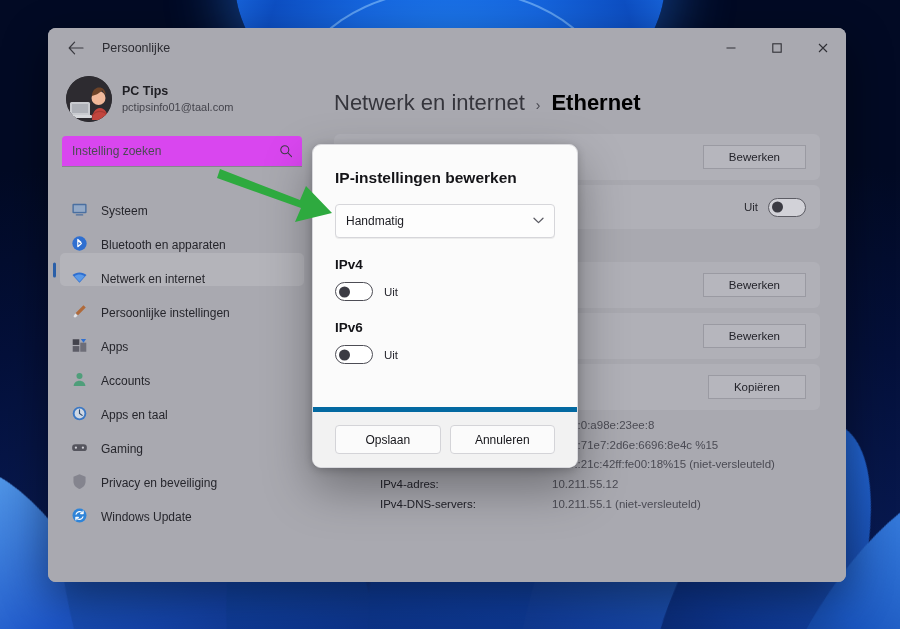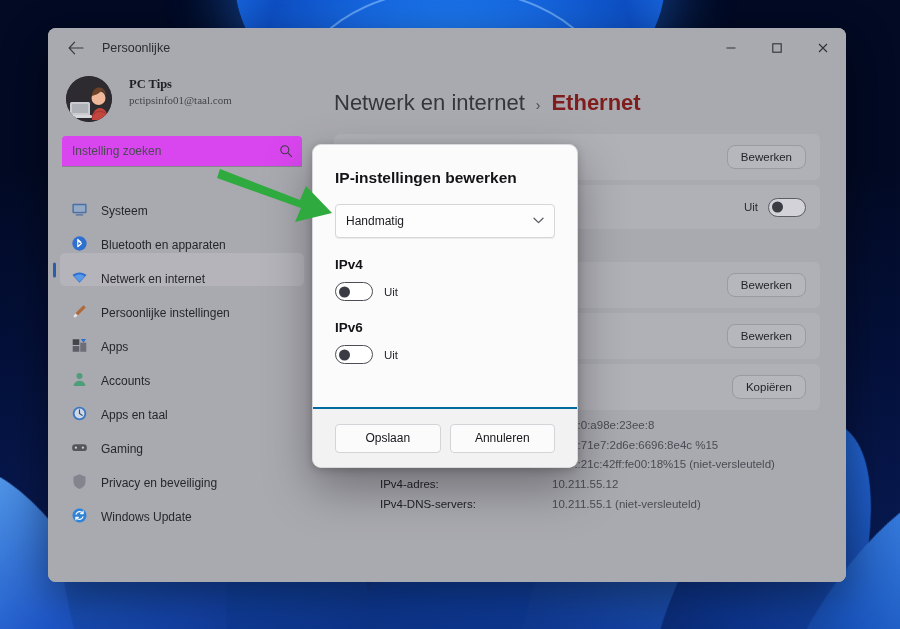--- a/index.html
+++ b/index.html
@@ -88,21 +88,21 @@
 
   #window-body { flex: 1; display: flex; min-height: 0; }
 
   
   #sidebar {
     width: 268px; flex: 0 0 268px;
     background: #a9a9b0;
     padding: 0 12px;
     display: flex; flex-direction: column;
   }
-  #account-row { display: flex; align-items: flex-start; gap: 17px; padding: 8px 6px 14px 6px; font-family: Liberation Serif, serif; }
+  #account-row { display: flex; align-items: center; gap: 10px; padding: 8px 6px 14px 6px; }
   #avatar {
     width: 46px; height: 46px; border-radius: 50%;
     background: #2b2b2f; overflow: hidden; position: relative; flex: 0 0 46px;
   }
   #account-text { line-height: 1.35; }
   #account-name { font-size: 12.5px; font-weight: bold; color: #1f1f24; }
   #account-mail { font-size: 11px; color: #44444c; }
 
   #search-wrap { position: relative; margin: 0 2px 18px 2px; }
   #search-input {
@@ -139,35 +139,35 @@
   
   #content {
     flex: 1; min-width: 0;
     background: #a9a9b0;
     padding: 22px 26px 0 18px;
     position: relative; overflow: hidden;
   }
   #breadcrumb { display: flex; align-items: baseline; gap: 11px; margin-bottom: 18px; }
   #crumb-parent { font-size: 22px; color: #35353c; }
   #crumb-sep { font-size: 14px; color: #45454d; }
-  #crumb-current { font-size: 22px; font-weight: bold; color: #7f1d1d; }
+  #crumb-current { font-size: 22px; font-weight: bold; color: #000000; }
 
   .card {
     background: #b0b0b7;
     border-radius: 6px;
     margin-bottom: 5px;
     padding: 11px 14px;
     display: flex; align-items: center; justify-content: space-between;
     min-height: 44px;
   }
   .card-left { font-size: 12px; color: #2a2a30; line-height: 1.5; }
   .card-sub { font-size: 11px; color: #44444c; }
   .pill-btn {
     background: #b6b6bd; border: 1px solid #9a9aa2;
-    border-radius: 8px; padding: 5px 13px;
+    border-radius: 0; padding: 5px 25px;
     font-size: 11.5px; color: #23232a; white-space: nowrap;
     font-family: "Liberation Sans", sans-serif;
   }
   .toggle-row { display: flex; align-items: center; gap: 10px; }
   .toggle-label { font-size: 11.5px; color: #2c2c33; }
   .switch {
     width: 38px; height: 19px; border-radius: 10px;
     border: 1px solid #5c5c64; background: #d2d2d8;
     position: relative; flex: 0 0 38px;
   }
@@ -216,21 +216,21 @@
   }
   .switch-light .knob {
     position: absolute; left: 3px; top: 50%; transform: translateY(-50%);
     width: 11px; height: 11px; border-radius: 50%; background: #3b3b43;
   }
   .proto-state { font-size: 11.5px; color: #2a2a32; }
 
   #dialog-footer {
     flex: 0 0 60px;
     background: #f2f2f2;
-    border-top: 2px solid #0369a1;
+    border-top: 5px solid #0369a1;
     display: flex; align-items: center; gap: 9px;
     padding: 0 22px;
   }
   .dlg-btn {
     flex: 1; height: 29px;
     background: #fbfbfb; border: 1px solid #d4d4d8;
     border-radius: 4px; font-size: 12px; color: #16161b;
     font-family: "Liberation Sans", sans-serif;
   }
 

